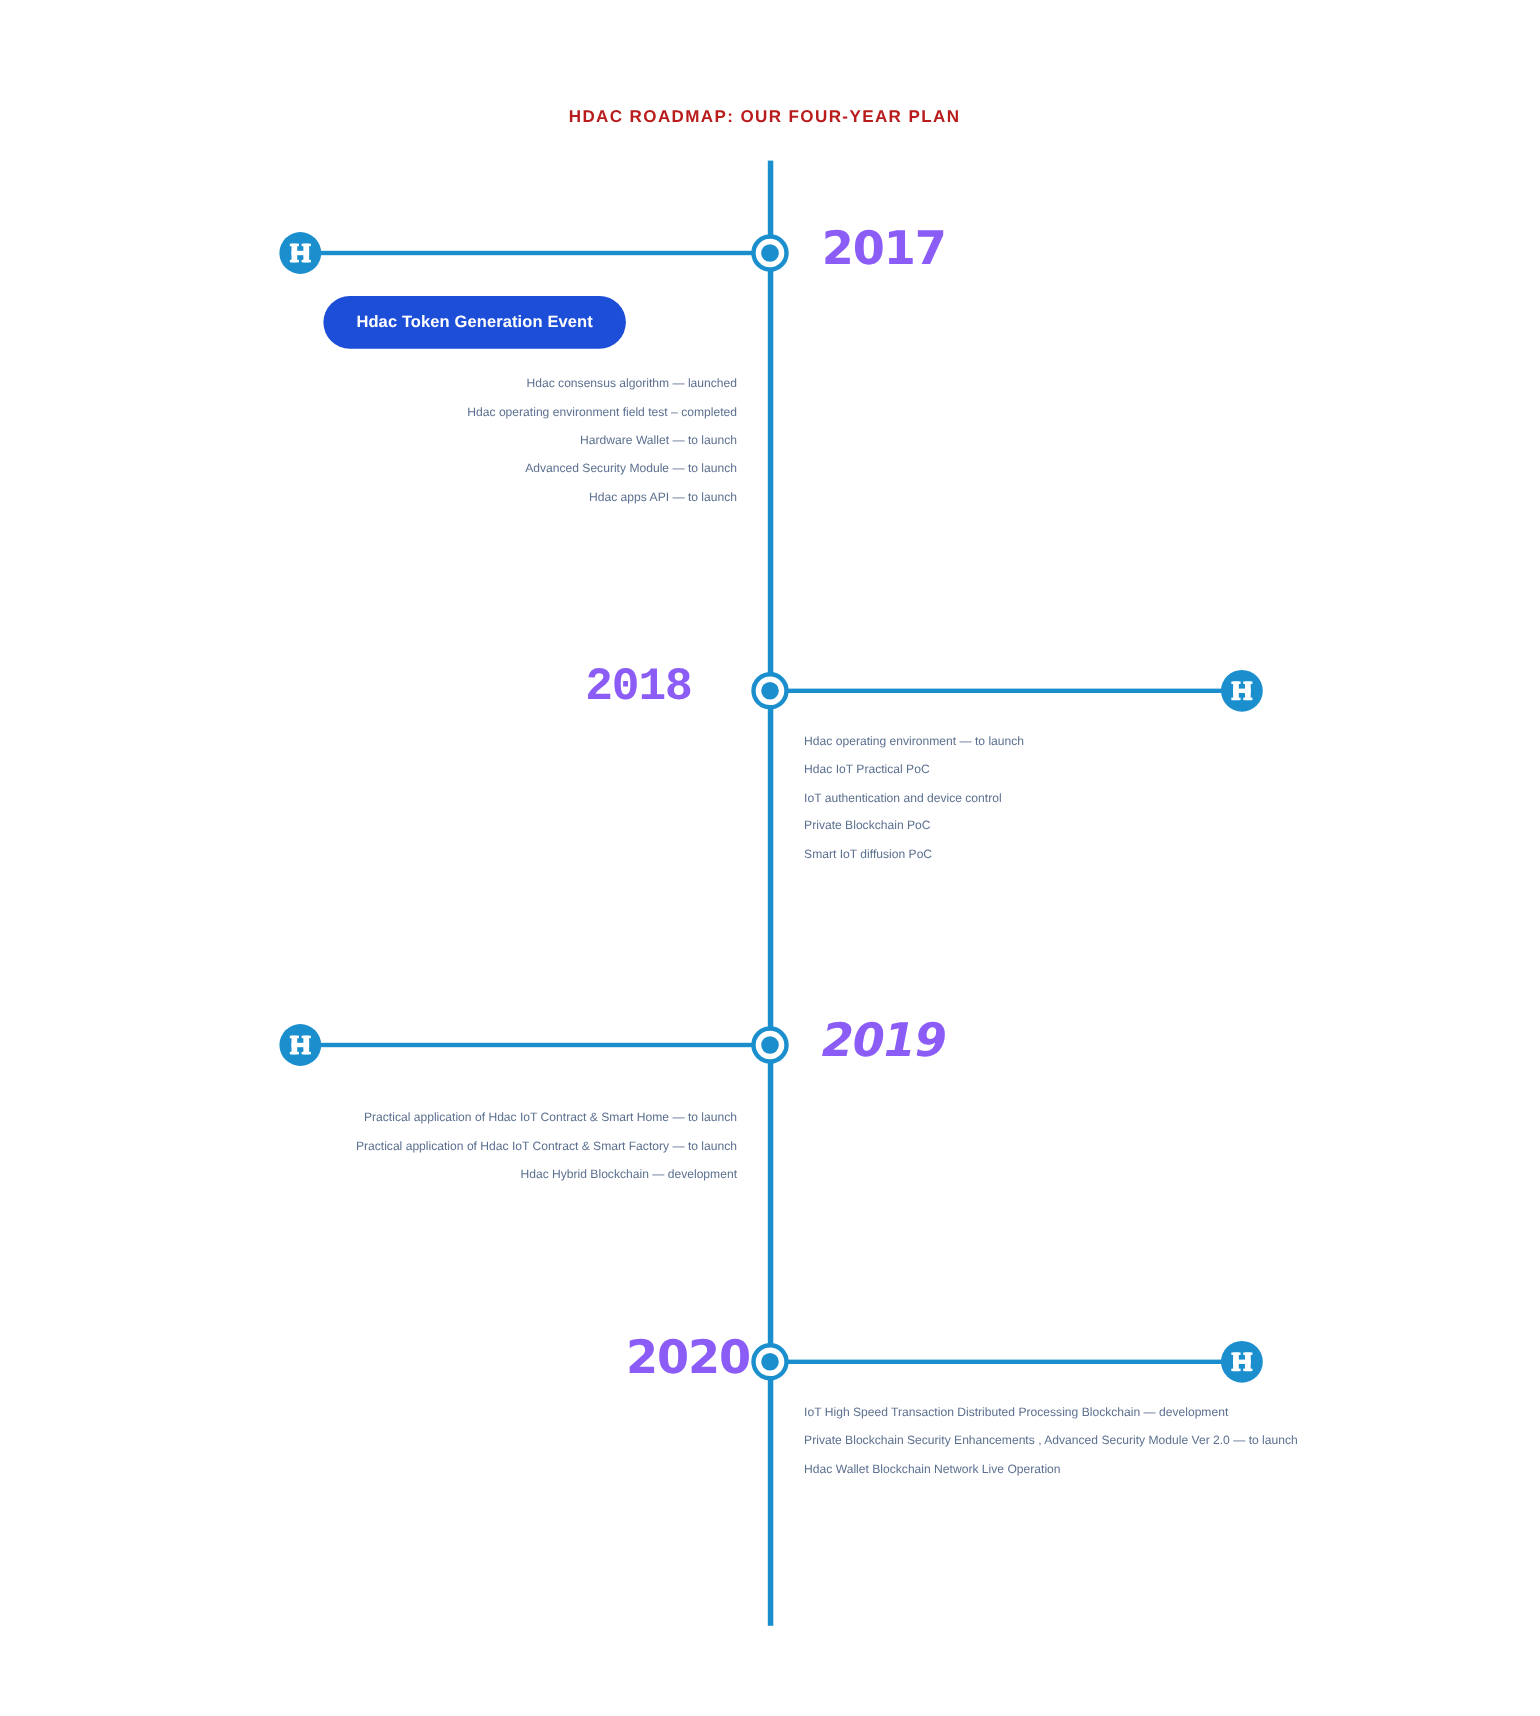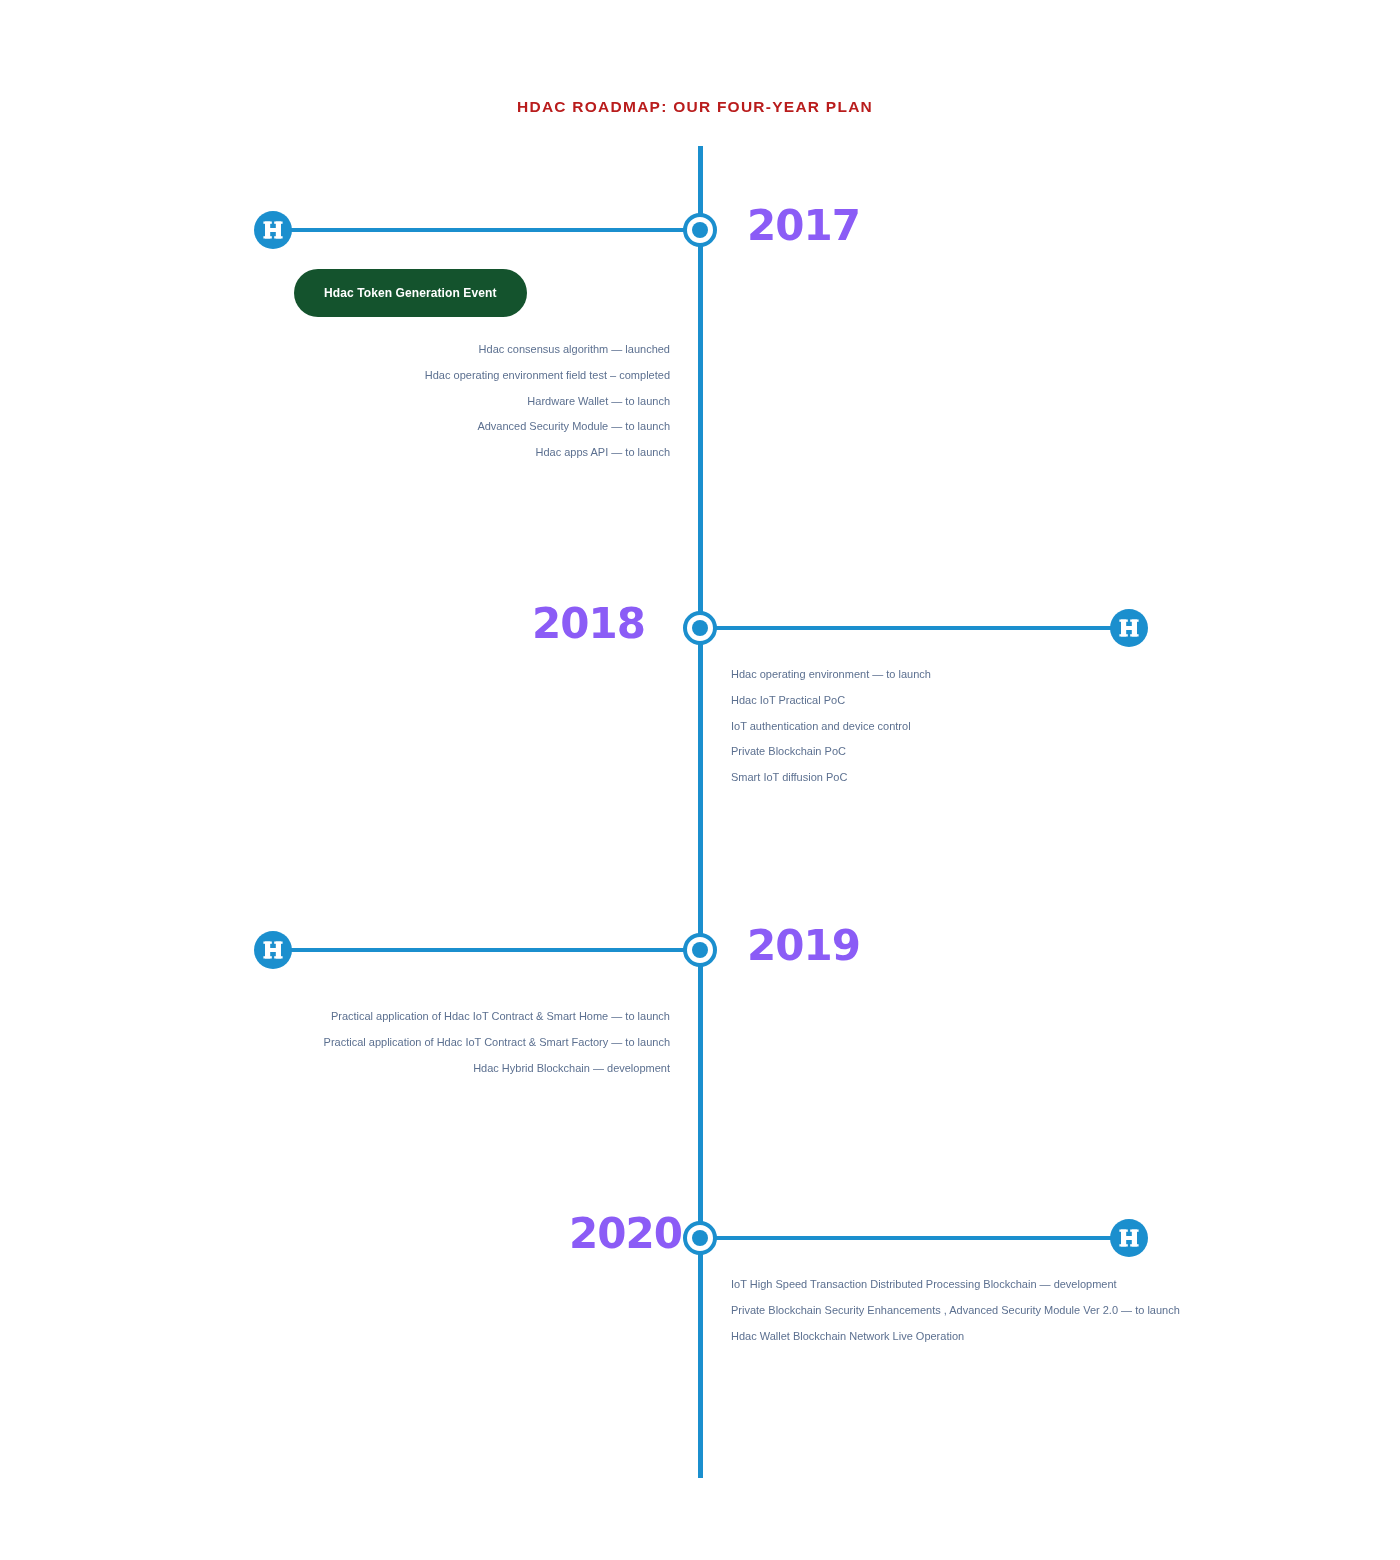--- a/index.html
+++ b/index.html
@@ -94,24 +94,24 @@
     font-weight: bold;
     color: #8b5cf6;
     letter-spacing: -1px;
     line-height: 1;
     white-space: nowrap;
   }
 
   
   .pill {
     position: absolute;
-    background: #14532d;
+    background: #1d4ed8;
     color: #ffffff;
     border-radius: 26px;
-    font-size: 12px;
+    font-size: 15px;
     font-weight: bold;
     letter-spacing: 0.1px;
     padding: 0 30px;
     height: 48px;
     line-height: 48px;
     white-space: nowrap;
     box-sizing: border-box;
   }
 
   
@@ -169,21 +169,21 @@
     <rect x="2" y="8.0" width="16" height="4" fill="#ffffff"></rect>
     <rect x="0.4" y="1.5" width="8.4" height="2.3" fill="#ffffff"></rect>
     <rect x="0.4" y="16.2" width="8.4" height="2.3" fill="#ffffff"></rect>
     <rect x="11.2" y="1.5" width="8.4" height="2.3" fill="#ffffff"></rect>
     <rect x="11.2" y="16.2" width="8.4" height="2.3" fill="#ffffff"></rect>
   </svg>
 </div>
 
 <div class="node" style="left:683px; top:611px;"></div>
 
-<div class="year" style="left:532px; top:603px;">2018</div>
+<div class="year" style="left:532px; top:603px;font-family:Liberation Mono, monospace;">2018</div>
 
 <div class="items left-aligned" style="left:731px; top:662px; width:640px;">
   <span class="item">Hdac operating environment — to launch</span>
   <span class="item">Hdac IoT Practical PoC</span>
   <span class="item">IoT authentication and device control</span>
   <span class="item">Private Blockchain PoC</span>
   <span class="item">Smart IoT diffusion PoC</span>
 </div>
 
 <div class="connector" style="left:285px; top:948px; width:416px;"></div>
@@ -195,21 +195,21 @@
     <rect x="2" y="8.0" width="16" height="4" fill="#ffffff"></rect>
     <rect x="0.4" y="1.5" width="8.4" height="2.3" fill="#ffffff"></rect>
     <rect x="0.4" y="16.2" width="8.4" height="2.3" fill="#ffffff"></rect>
     <rect x="11.2" y="1.5" width="8.4" height="2.3" fill="#ffffff"></rect>
     <rect x="11.2" y="16.2" width="8.4" height="2.3" fill="#ffffff"></rect>
   </svg>
 </div>
 
 <div class="node" style="left:683px; top:933px;"></div>
 
-<div class="year" style="left:747px; top:925px;">2019</div>
+<div class="year" style="left:747px; top:925px;font-style:italic;">2019</div>
 
 <div class="items right-aligned" style="left:70px; top:1004px; width:600px;">
   <span class="item">Practical application of Hdac IoT Contract &amp; Smart Home — to launch</span>
   <span class="item">Practical application of Hdac IoT Contract &amp; Smart Factory — to launch</span>
   <span class="item">Hdac Hybrid Blockchain — development</span>
 </div>
 
 <div class="connector" style="left:700px; top:1236px; width:428px;"></div>
 
 <div class="hbadge" style="left:1110px; top:1219px;">

